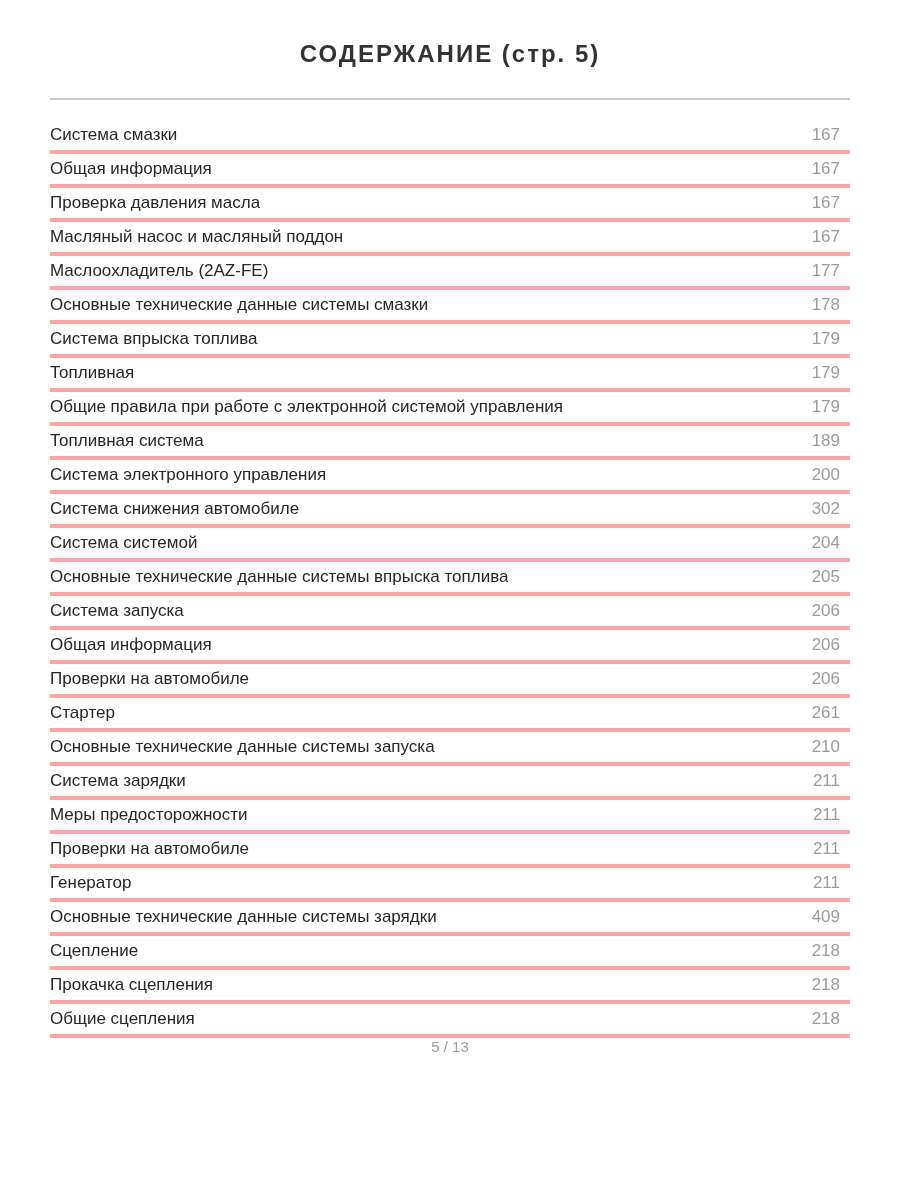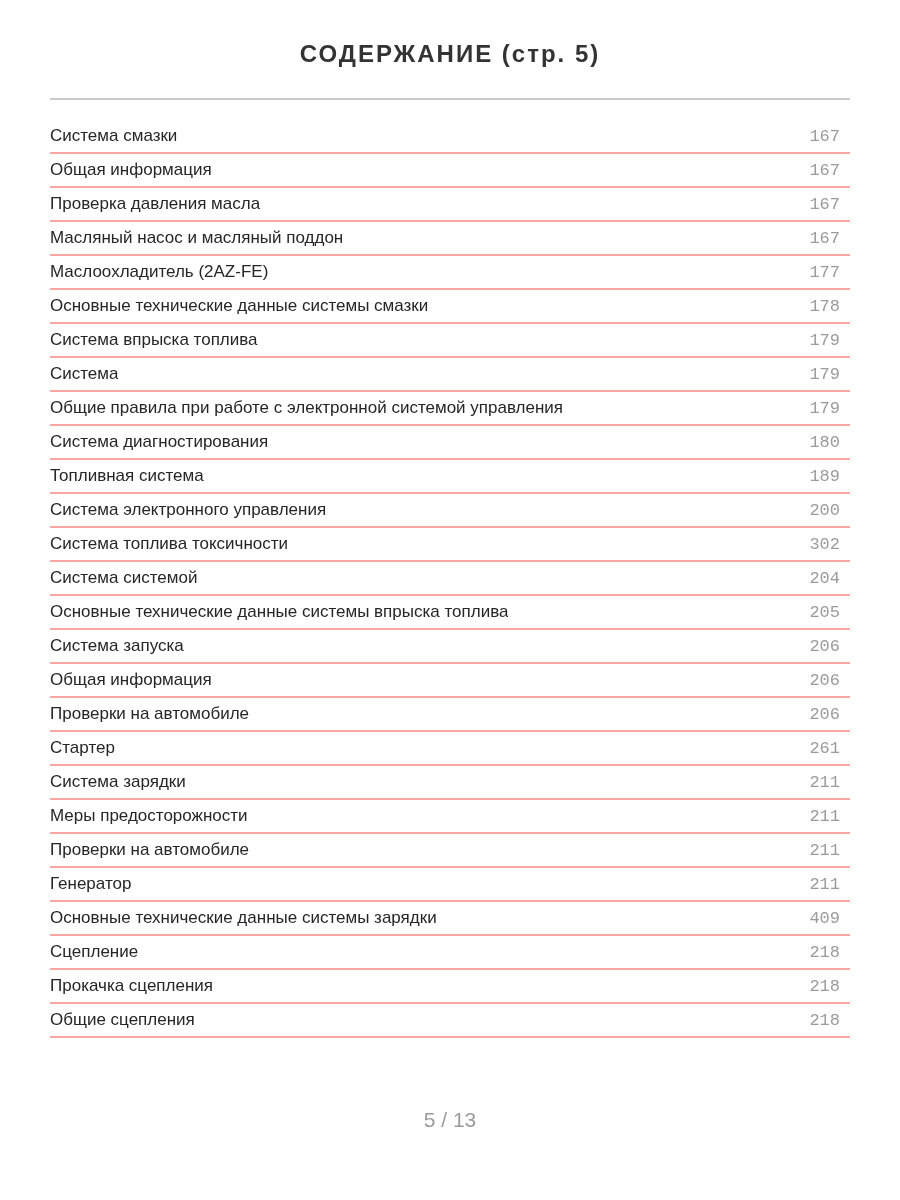--- a/index.html
+++ b/index.html
@@ -29,41 +29,39 @@
   }
   .toc {
     margin: 20px 50px 0 50px;
   }
   .row {
     box-sizing: border-box;
     height: 34px;
     display: flex;
     align-items: center;
     justify-content: space-between;
-    border-bottom: 2px solid #fca5a5;
+    border-bottom: 4px solid #fca5a5;
     font-size: 17px;
     cursor: pointer;
   }
   .row .label {
     color: #262626;
     white-space: nowrap;
     overflow: hidden;
     text-overflow: ellipsis;
   }
   .row .pagenum {
     color: #9b9b9b;
     padding-right: 10px;
     flex-shrink: 0;
-    font-family: Liberation Mono, monospace;
   }
   .footer {
     text-align: center;
     color: #9b9b9b;
-    font-size: 21px;
-    margin-top: 70px;
+    font-size: 15px;
   }
 </style>
 </head>
 <body>
 
 <div class="page">
   <h1 class="title">СОДЕРЖАНИЕ (стр. 5)</h1>
 
   <div class="rule"></div>
 
@@ -90,41 +88,37 @@
       </div>
       <div class="row">
         <span class="label">Основные технические данные системы смазки</span>
         <span class="pagenum">178</span>
       </div>
       <div class="row">
         <span class="label">Система впрыска топлива</span>
         <span class="pagenum">179</span>
       </div>
       <div class="row">
-        <span class="label">Система</span>
+        <span class="label">Топливная</span>
         <span class="pagenum">179</span>
       </div>
       <div class="row">
         <span class="label">Общие правила при работе с электронной системой управления</span>
         <span class="pagenum">179</span>
-      </div>
-      <div class="row">
-        <span class="label">Система диагностирования</span>
-        <span class="pagenum">180</span>
       </div>
       <div class="row">
         <span class="label">Топливная система</span>
         <span class="pagenum">189</span>
       </div>
       <div class="row">
         <span class="label">Система электронного управления</span>
         <span class="pagenum">200</span>
       </div>
       <div class="row">
-        <span class="label">Система топлива токсичности</span>
+        <span class="label">Система снижения автомобиле</span>
         <span class="pagenum">302</span>
       </div>
       <div class="row">
         <span class="label">Система системой</span>
         <span class="pagenum">204</span>
       </div>
       <div class="row">
         <span class="label">Основные технические данные системы впрыска топлива</span>
         <span class="pagenum">205</span>
       </div>
@@ -136,20 +130,24 @@
         <span class="label">Общая информация</span>
         <span class="pagenum">206</span>
       </div>
       <div class="row">
         <span class="label">Проверки на автомобиле</span>
         <span class="pagenum">206</span>
       </div>
       <div class="row">
         <span class="label">Стартер</span>
         <span class="pagenum">261</span>
+      </div>
+      <div class="row">
+        <span class="label">Основные технические данные системы запуска</span>
+        <span class="pagenum">210</span>
       </div>
       <div class="row">
         <span class="label">Система зарядки</span>
         <span class="pagenum">211</span>
       </div>
       <div class="row">
         <span class="label">Меры предосторожности</span>
         <span class="pagenum">211</span>
       </div>
       <div class="row">

